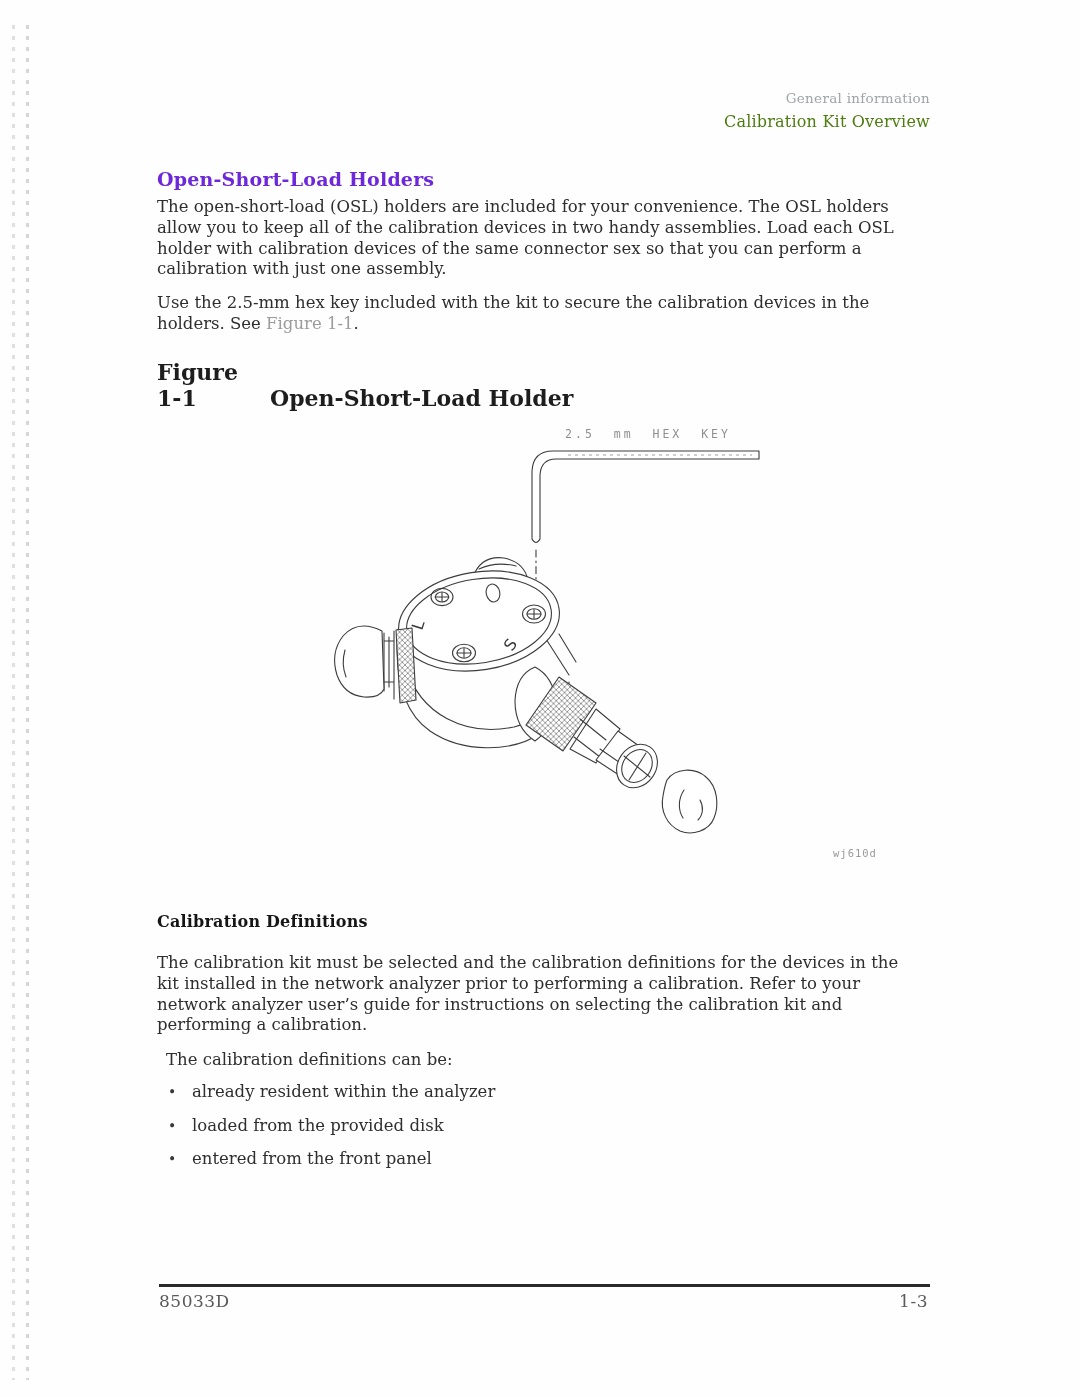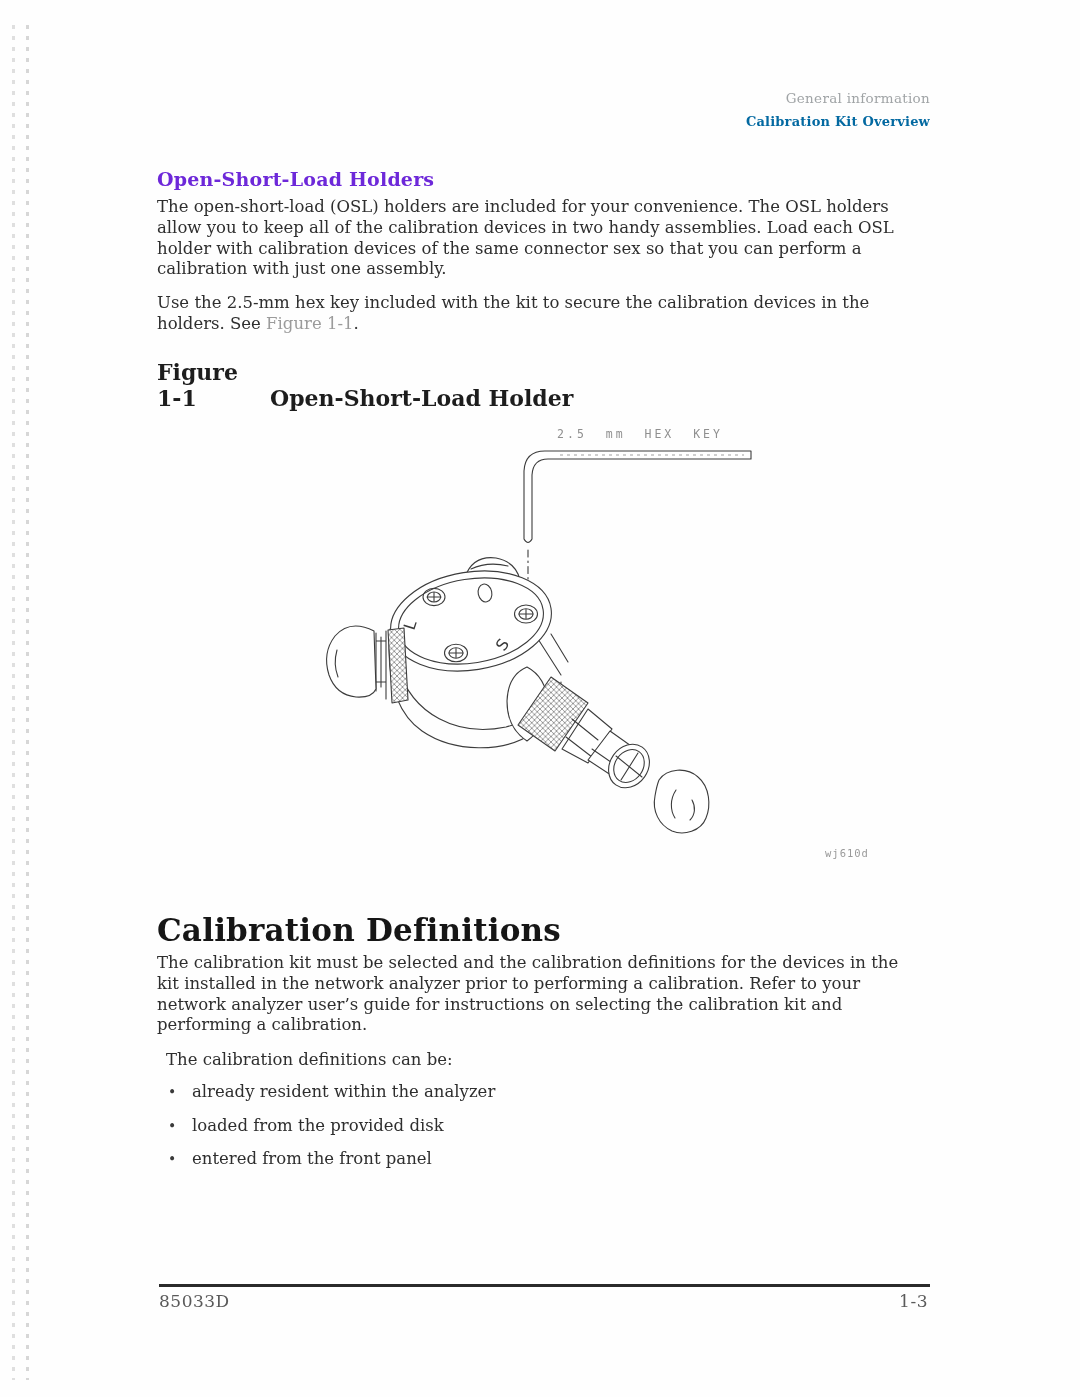--- a/index.html
+++ b/index.html
@@ -13,36 +13,36 @@
   .mm{
     position:absolute;width:2.5px;top:25px;height:1355px;
     background:repeating-linear-gradient(180deg, rgba(110,110,110,.65) 0 4px, transparent 4px 11px);
     opacity:.33;
   }
   .mm.c1{left:12px;}
   .mm.c2{left:26px;opacity:.42;}
 
   .running-head{position:absolute;top:86px;right:150px;text-align:right;line-height:24px;}
   .rh1{font-size:13.5px;color:#a0a4a6;letter-spacing:.3px;}
-  .rh2{font-size:13px;color:#0369a1;font-weight:bold;letter-spacing:.2px;}
+  .rh2{font-size:16px;color:#4d7c0f;font-weight:normal;letter-spacing:.2px;}
 
   .h3{position:absolute;left:157px;top:168px;margin:0;font-size:19px;font-weight:bold;color:#6d28d9;letter-spacing:.2px;}
-  .h2{position:absolute;left:157px;top:912px;margin:0;font-size:31px;font-weight:bold;color:#161616;letter-spacing:.2px;}
+  .h2{position:absolute;left:157px;top:912px;margin:0;font-size:16px;font-weight:bold;color:#161616;letter-spacing:.2px;}
 
   .body-p{position:absolute;left:157px;margin:0;font-size:16.5px;line-height:20.8px;color:#2e2e2e;}
   .p1{top:197px;width:756px;}
   .p2{top:293px;width:756px;}
   .p3{top:953px;width:766px;}
   .p4{top:1050px;left:166px;width:700px;}
   .figref{color:#9b9b9b;}
 
   .figcaption{position:absolute;left:157px;top:359px;font-size:22px;font-weight:bold;color:#1d1d1d;}
   .figcaption .lab{display:inline-block;width:113px;}
 
-  .figure-wrap{position:absolute;left:320px;top:423px;width:560px;height:450px;}
+  .figure-wrap{position:absolute;left:328px;top:423px;width:560px;height:450px;}
 
   .bullets{position:absolute;left:168px;top:1082px;margin:0;padding:0;list-style:none;}
   .bullets li{display:flex;margin:0 0 12.5px 0;font-size:16.5px;line-height:20.8px;color:#2e2e2e;}
   .bullets .dot{width:24px;color:#3a3a3a;font-size:14px;line-height:21px;}
 
   .footer-rule{position:absolute;left:159px;top:1284px;width:771px;height:2.5px;background:#2a2a2a;}
   .footer-left{position:absolute;left:159px;top:1291px;font-size:17px;color:#5a5a5a;letter-spacing:.5px;}
   .footer-right{position:absolute;right:152px;top:1291px;font-size:17px;color:#5a5a5a;letter-spacing:.5px;}
 
   

